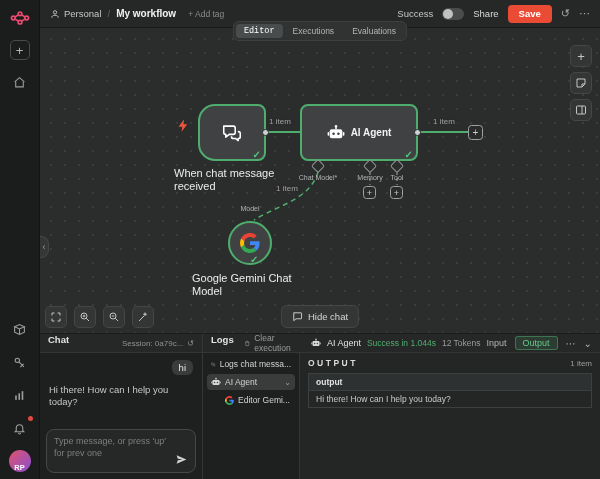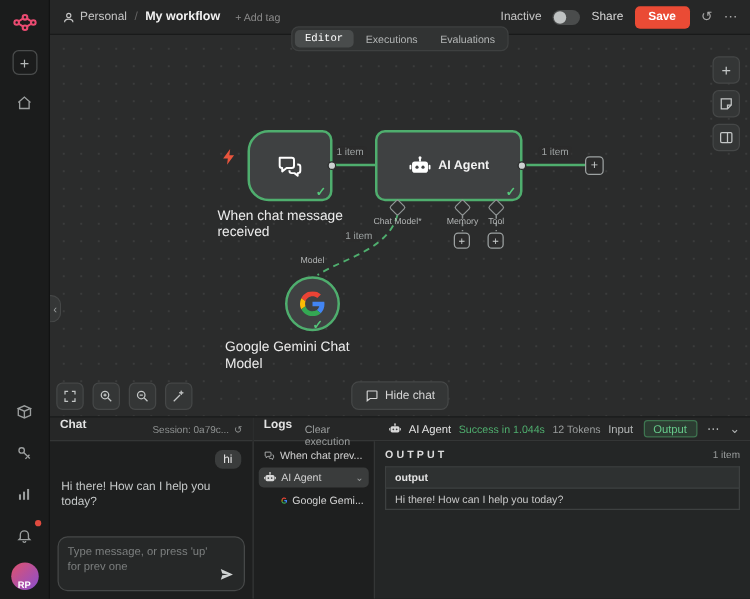--- a/index.html
+++ b/index.html
@@ -42,21 +42,21 @@
   .edges{position:absolute;left:0;top:0;pointer-events:none;}
   .node{position:absolute;background:#3f4142;border:2px solid #4fae6e;display:flex;align-items:center;justify-content:center;cursor:pointer;}
   .node-trigger{left:158px;top:76px;width:68px;height:57px;border-radius:17px 8px 8px 17px;}
   .node-agent{left:260px;top:76px;width:118px;height:57px;border-radius:8px;gap:6px;}
   .node-gemini{left:188px;top:193px;width:44px;height:44px;border-radius:50%;}
   .node-check{position:absolute;right:3px;bottom:-1px;color:#55c87b;font-size:10px;font-weight:700;}
   .out-dot{position:absolute;right:-5px;top:50%;margin-top:-3.5px;width:7px;height:7px;border-radius:50%;background:#cdd1d1;border:1px solid #2b2c2c;}
   .bolt{position:absolute;left:136px;top:90px;}
   .node-label{position:absolute;text-align:left;font-size:11px;line-height:1.2;color:#ececec;}
   .lbl-trigger{left:134px;top:139px;width:116px;}
-  .lbl-gemini{left:140px;top:244px;width:116px;}
+  .lbl-gemini{left:152px;top:244px;width:116px;}
   .gemini-check{position:absolute;left:210px;top:226px;color:#55c87b;font-size:10px;font-weight:700;}
   .agent-name{font-size:10px;font-weight:700;color:#f2f2f2;}
   .diamond{position:absolute;width:10px;height:10px;background:#2b2c2c;border:1.5px solid #8d9292;transform:rotate(45deg);border-radius:2px;}
   .port-label{position:absolute;transform:translateX(-50%);font-size:7px;color:#b2b5b5;white-space:nowrap;}
   .mini-add{position:absolute;width:13px;height:13px;border:1.5px solid #9da2a2;border-radius:3.5px;color:#c8cccc;font-size:9px;display:flex;align-items:center;justify-content:center;background:rgba(43,44,44,.6);cursor:pointer;}
   .add-out{position:absolute;left:428px;top:97px;width:15px;height:15px;border:1.5px solid #9da2a2;border-radius:3.5px;color:#c8cccc;font-size:10px;display:flex;align-items:center;justify-content:center;background:rgba(43,44,44,.6);cursor:pointer;}
   .edge-label{position:absolute;transform:translateX(-50%);font-size:8px;color:#9ea3a3;background:rgba(43,44,44,.85);padding:0 2px;border-radius:2px;white-space:nowrap;}
   .canvas-controls{position:absolute;left:5px;bottom:5px;display:flex;gap:7px;}
   .cv-btn{width:22px;height:22px;background:#343636;border:1px solid #454747;border-radius:5px;color:#c3c6c6;display:flex;align-items:center;justify-content:center;cursor:pointer;}
   .hide-chat{position:absolute;left:50%;transform:translateX(-50%);bottom:5px;height:23px;display:flex;align-items:center;gap:5px;background:#343636;border:1px solid #454747;border-radius:6px;padding:0 10px;font-size:9.5px;color:#d5d5d5;cursor:pointer;}
@@ -72,21 +72,21 @@
   .session{margin-left:auto;display:flex;align-items:center;gap:4px;color:#8f9292;font-size:8px;}
   .chat-body{flex:1;display:flex;flex-direction:column;padding:7px 9px;overflow:hidden;}
   .msg-user{align-self:flex-end;background:#3a3c3c;border-radius:6px;padding:2px 7px;font-size:9.5px;color:#e8e8e8;}
   .msg-bot{margin-top:9px;font-size:9.5px;color:#c5c8c8;line-height:1.3;}
   .chat-input{margin:0 6px 6px;border:1px solid #464848;background:#262828;border-radius:8px;height:44px;min-height:44px;position:relative;padding:5px 7px;}
   .chat-input textarea{width:118px;height:100%;background:transparent;border:none;outline:none;resize:none;font-family:inherit;font-size:9px;color:#ddd;line-height:1.35;}
   .chat-input textarea::placeholder{color:#7c7f7f;}
   .send-btn{position:absolute;right:7px;bottom:6px;color:#cfd2d2;cursor:pointer;}
 
   .logs-panel{flex:1;display:flex;flex-direction:column;min-width:0;}
-  .clear-group{display:flex;align-items:center;gap:4px;color:#9a9d9d;font-size:8.5px;margin-left:4px;cursor:pointer;flex-direction:column;}
+  .clear-group{display:flex;align-items:center;gap:4px;color:#9a9d9d;font-size:8.5px;margin-left:4px;cursor:pointer;}
   .agent-group{display:flex;align-items:center;gap:6px;margin-left:8px;font-size:9px;white-space:nowrap;}
   .agent-group .name{color:#e2e2e2;}
   .status-green{color:#4fae6e;font-size:8.5px;}
   .tokens{color:#9a9d9d;font-size:8.5px;}
   .io-group{margin-left:auto;display:flex;align-items:center;gap:8px;}
   .io-input{color:#b2b5b5;font-size:9px;cursor:pointer;}
   .io-output{background:rgba(79,174,110,.16);border:1px solid rgba(79,174,110,.5);color:#66c98a;font-size:9px;padding:1px 7px;border-radius:3px;cursor:pointer;}
   .hdr-mini-icon{color:#b2b5b5;font-size:10px;cursor:pointer;}
 
   .logs-body{flex:1;display:flex;min-height:0;}
@@ -192,21 +192,21 @@
         <svg width="10" height="10" viewBox="0 0 24 24" fill="none" stroke="currentColor" stroke-width="2.2">
             <circle cx="12" cy="8" r="4"></circle>
             <path d="M4 21c0-4 4-6 8-6s8 2 8 6"></path>
           </svg>
         <span>Personal</span>
       </span>
       <span class="hdr-sep">/</span>
       <span class="hdr-title">My workflow</span>
       <span class="hdr-addtag">+ Add tag</span>
       <div class="hdr-right">
-        <span style="color:#c5c5c5;">Inactive</span>
+        <span style="color:#c5c5c5;">Success</span>
         <span class="toggle">
             <span class="toggle-knob"></span>
           </span>
         <span class="btn-share">Share</span>
         <span class="btn-save">Save</span>
         <span class="hdr-icon">↺</span>
         <span class="hdr-icon">⋯</span>
       </div>
     </div>
 
@@ -382,34 +382,34 @@
           </span>
         </div>
 
         <div class="logs-body">
 
           <div class="tree">
             <div class="tree-item">
               <svg width="9" height="9" color="#c5c8c8">
                   <use href="#i-chat"></use>
                 </svg>
-              <span>When chat prev...</span>
+              <span>Logs chat messa...</span>
             </div>
             <div class="tree-item selected">
               <svg width="10" height="10" color="#d8d8d8">
                   <use href="#i-robot"></use>
                 </svg>
               <span>AI Agent</span>
               <span class="tree-chevron">⌄</span>
             </div>
             <div class="tree-item child">
               <svg width="9" height="9">
                   <use href="#i-google"></use>
                 </svg>
-              <span>Google Gemi...</span>
+              <span>Editor Gemi...</span>
             </div>
           </div>
 
           <div class="detail">
             <div class="detail-header">
               <span class="detail-title">OUTPUT</span>
               <span class="detail-count">1 item</span>
             </div>
             <table class="out-table">
               <tbody>

